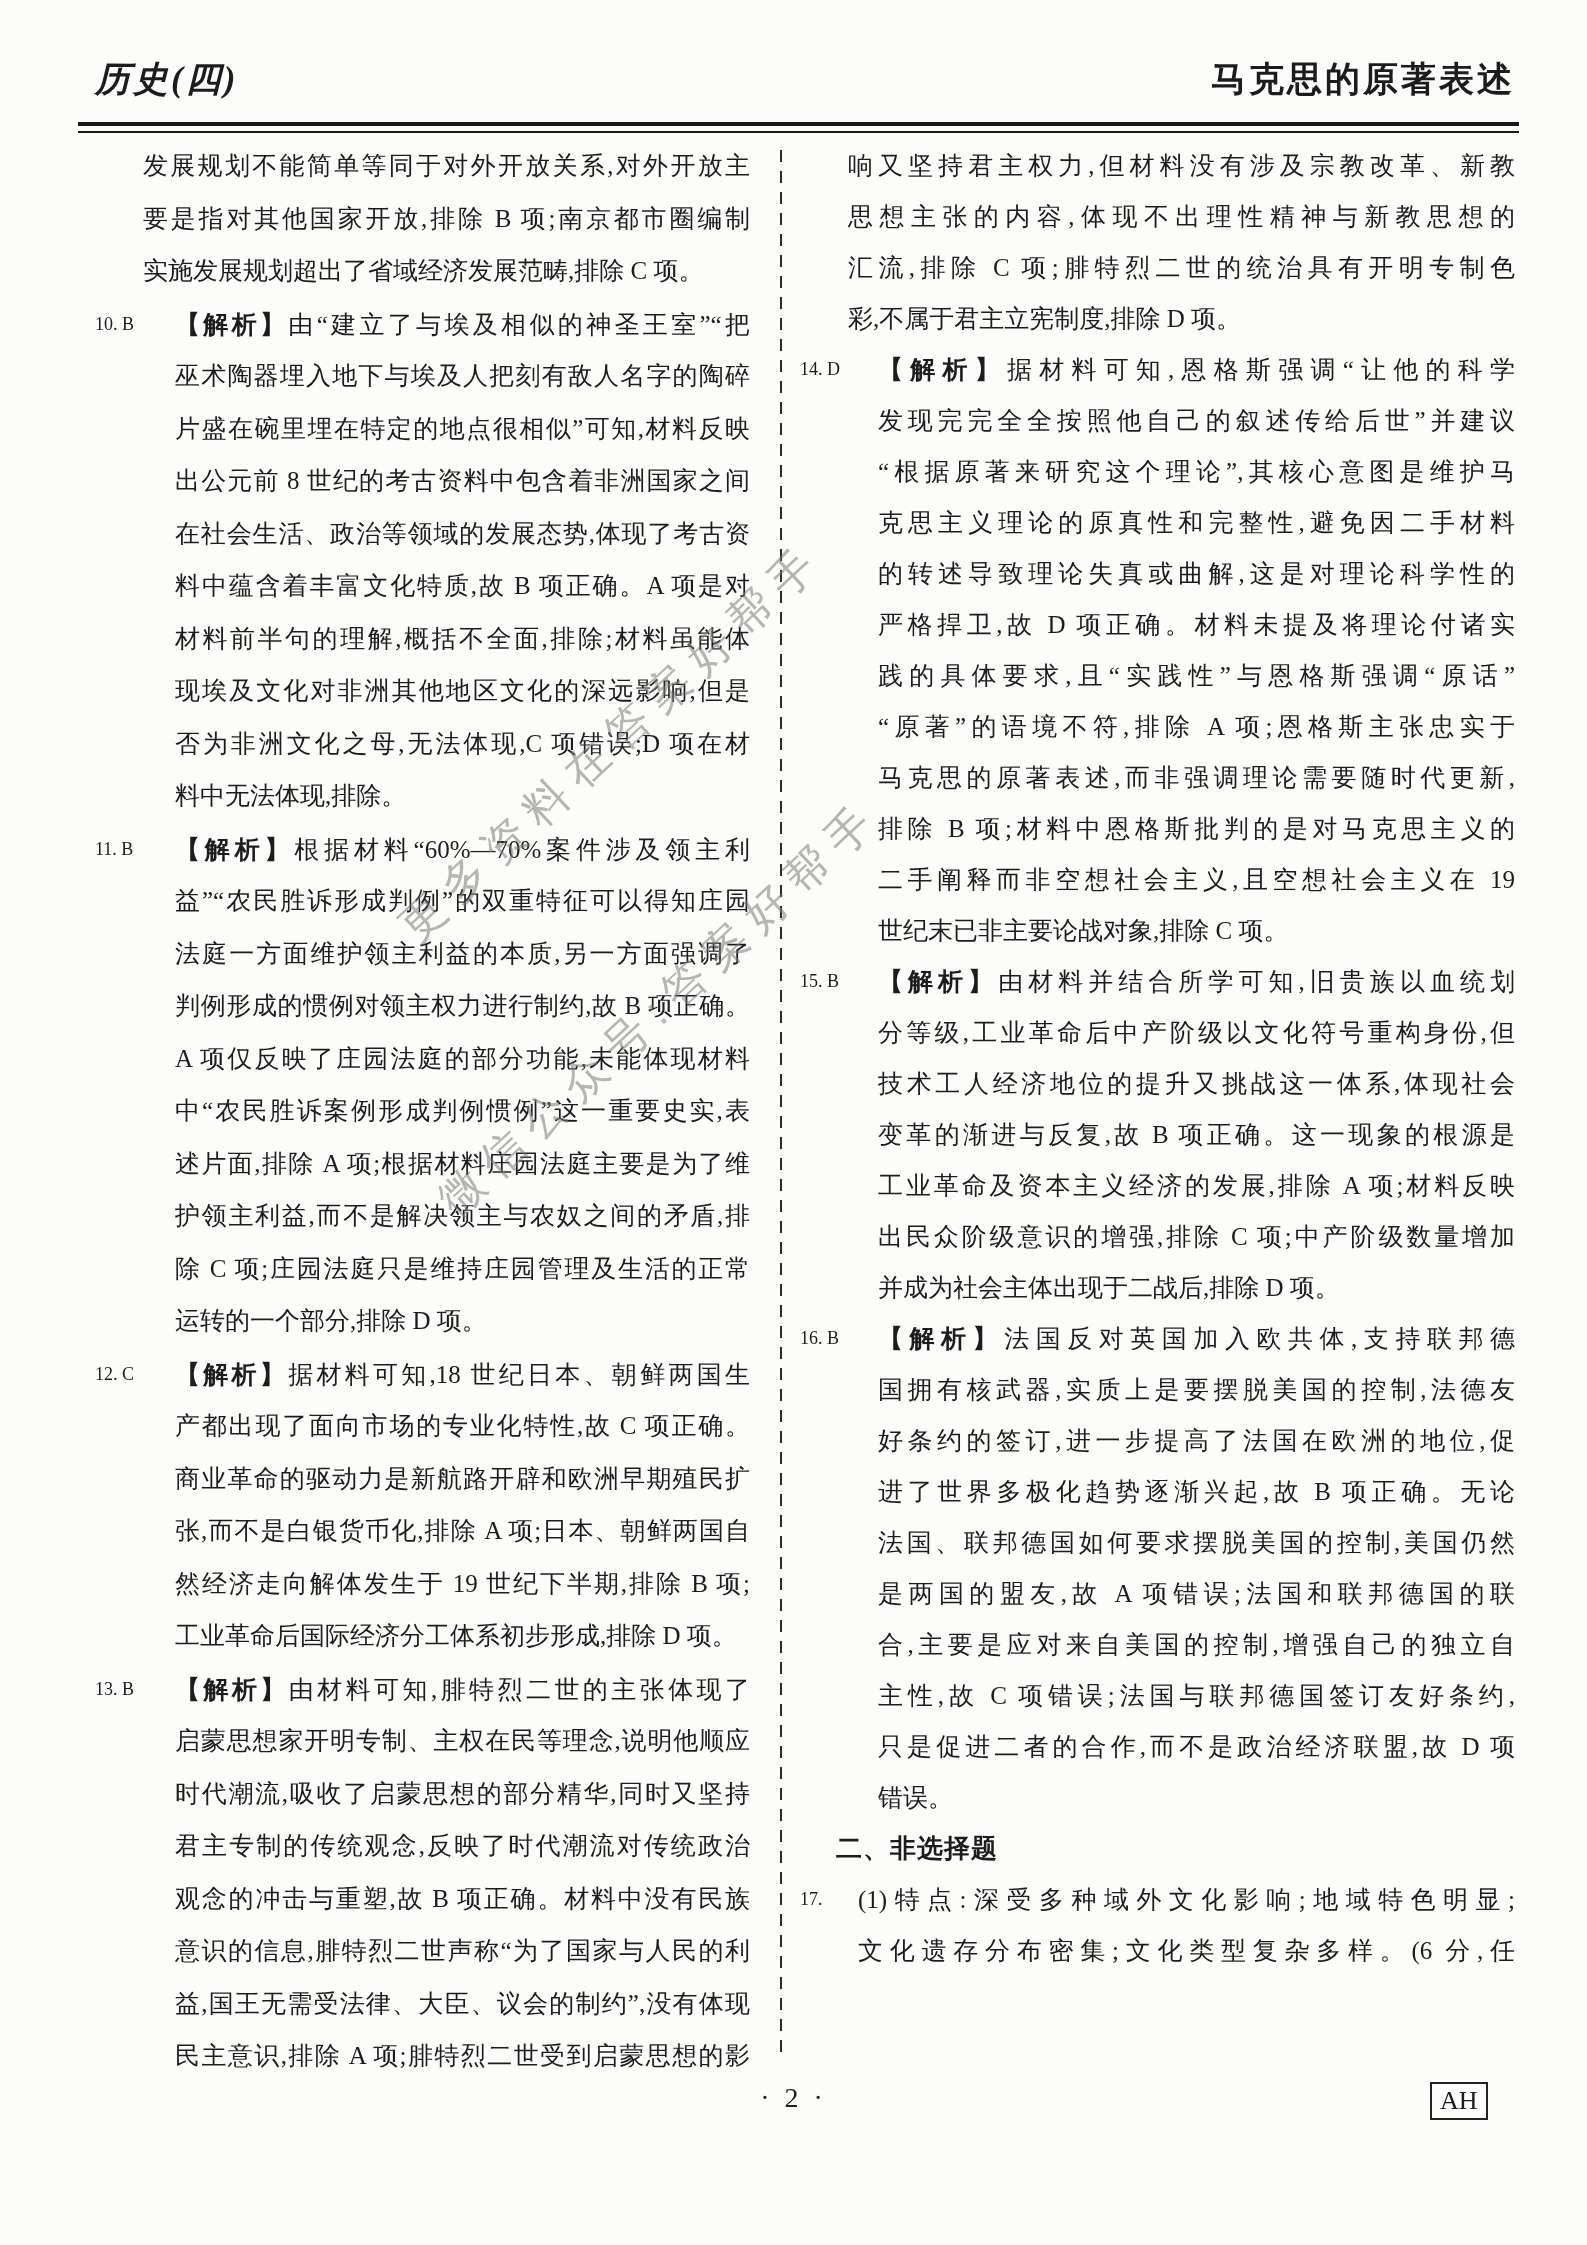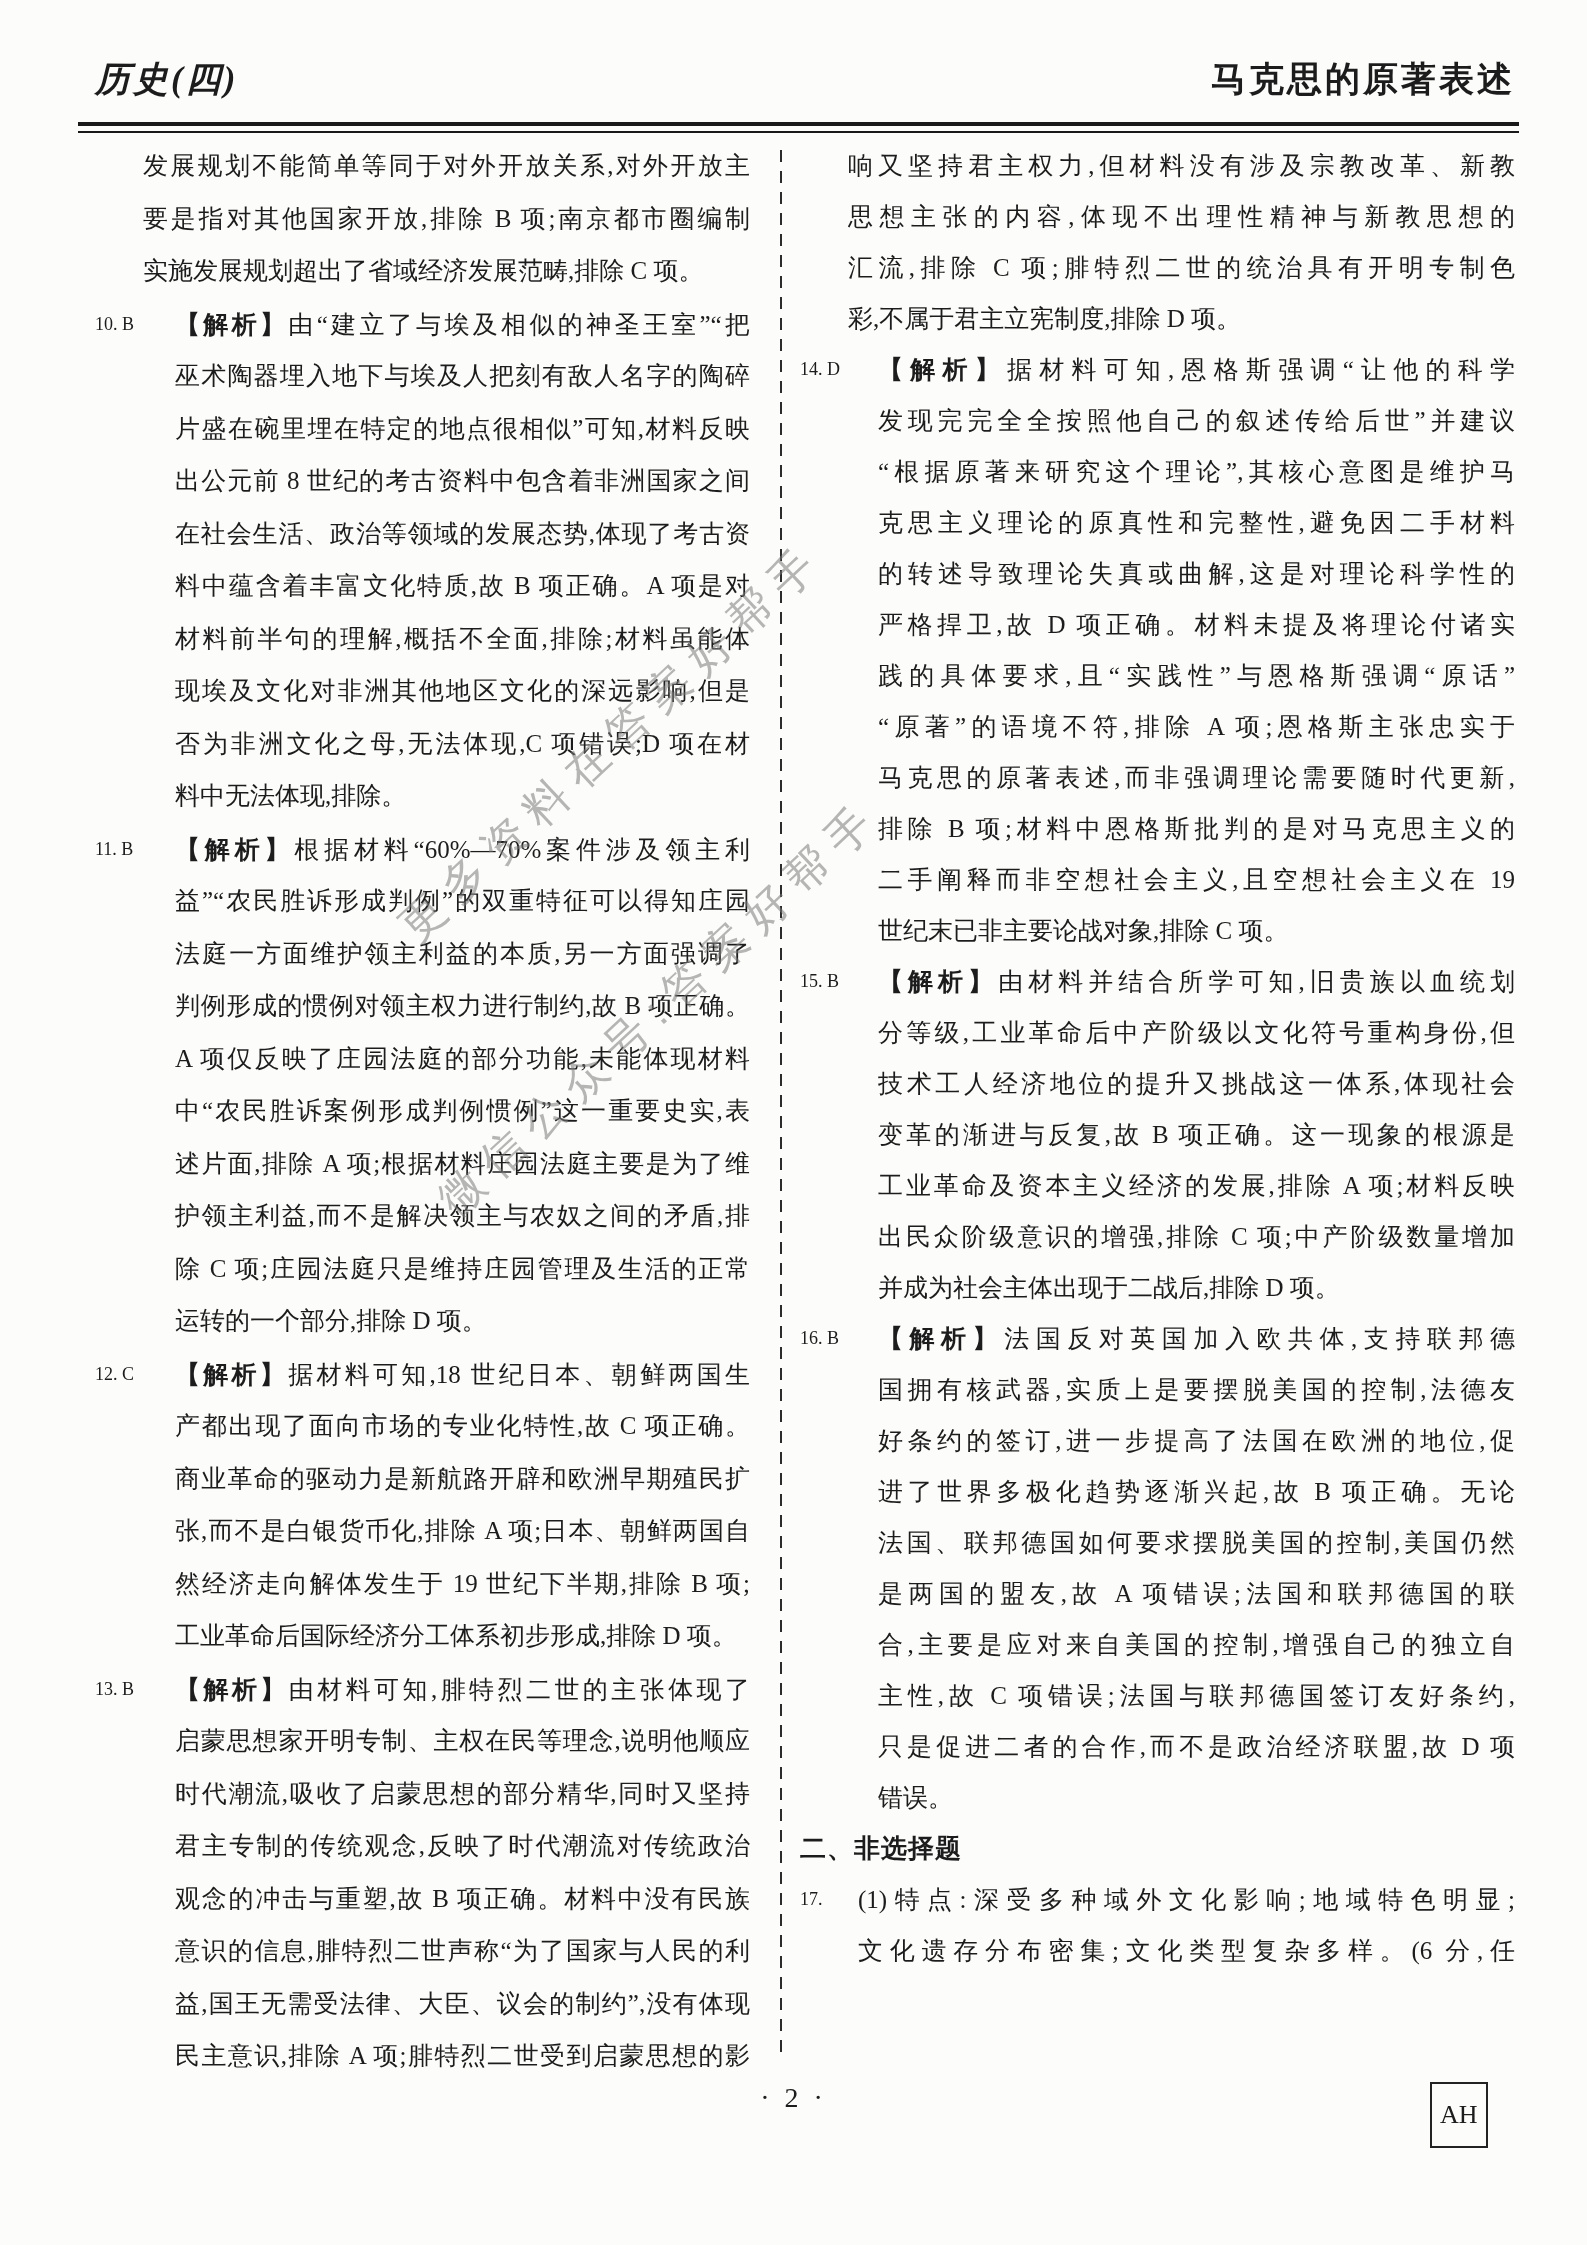--- a/index.html
+++ b/index.html
@@ -57,20 +57,21 @@
   .body{flex:1 1 auto;min-width:0;}
   .jiexi{
     font-family:"Liberation Sans","DejaVu Sans",sans-serif;
     font-weight:bold;
   }
   .section-title{
     font-family:"Liberation Sans","DejaVu Sans",sans-serif;
     font-weight:bold;
     font-size:26px;height:51px;line-height:51px;
     letter-spacing:1px;
+    margin-left:36px;
   }
   
   .wm{
     position:absolute;
     white-space:nowrap;
     font-family:"Liberation Sans","DejaVu Sans",sans-serif;
     font-size:44px;letter-spacing:12px;
     color:rgba(122,122,122,0.55);
     transform:translate(-50%,-50%) rotate(-43deg);
     z-index:6;pointer-events:none;
@@ -79,21 +80,21 @@
   .wm2{left:660px;top:1008px;}
   
   .page-number{
     position:absolute;left:0;right:0;top:2082px;
     text-align:center;font-size:28px;letter-spacing:4px;
   }
   .edition-code{
     position:absolute;left:1430px;top:2082px;
     border:2px solid #222;
     font-size:26px;line-height:34px;
-    padding:14px 8px;
+    padding:0 8px;
   }
 </style>
 </head>
 <body>
 
 <div class="page">
 
   <div class="header-subject">历史(四)</div>
   <div class="header-title">马克思的原著表述</div>
   <div class="header-rule"></div>

